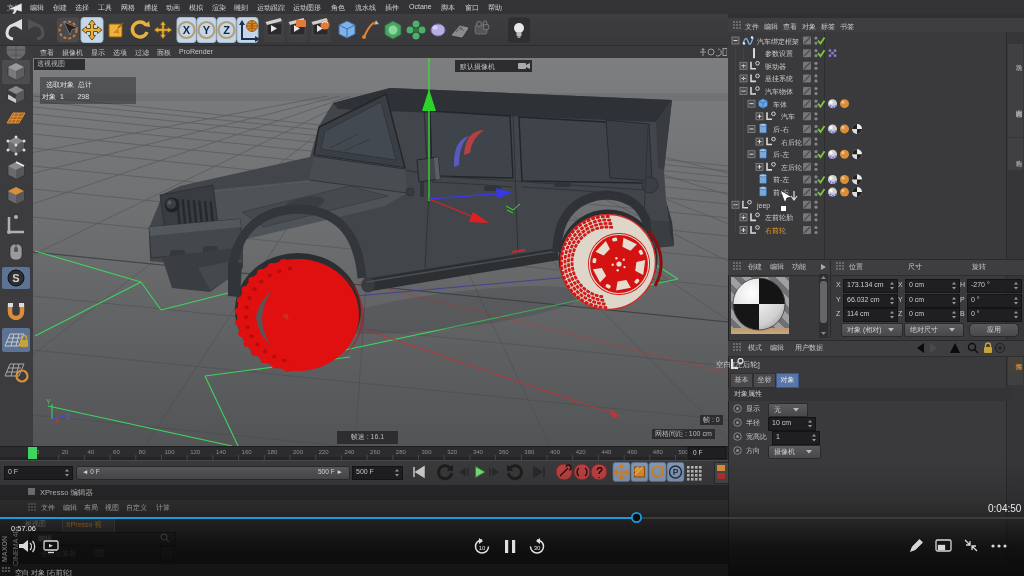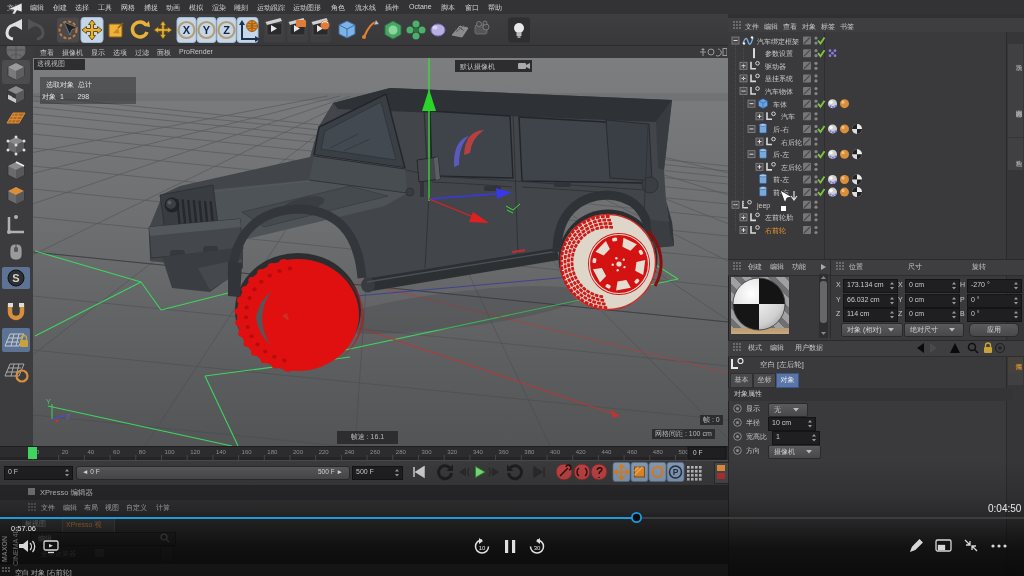--- a/index.html
+++ b/index.html
@@ -973,21 +973,21 @@
       <line x1="58.5" y1="7.5" x2="62" y2="11" stroke="#0f0f0f" stroke-width="1.5"></line>
       <rect x="68" y="5" width="8" height="6" rx="1" fill="#caa23a"></rect>
       <path d="M69.5,5 v-1.5 a2.5,2.5 0 0 1 5,0 V5" stroke="#caa23a" stroke-width="1.3" fill="none"></path>
       <circle cx="84" cy="6" r="4.5" fill="none" stroke="#222" stroke-width="1.2"></circle>
       <circle cx="84" cy="6" r="1.8" fill="#222"></circle>
     </svg>
 <svg class="abs" style="left:730px;top:358px" width="16" height="13">
       <path d="M2,1 v9 h6" stroke="#e8e8e8" stroke-width="2" fill="none"></path>
       <circle cx="10.5" cy="3" r="2.5" fill="none" stroke="#e8e8e8" stroke-width="1.2"></circle>
     </svg>
-<div class="abs t7" style="left:760px;top:360px;color:#c8c8c8;font-size:7.5px">空白 [左后轮]</div>
+<div class="abs t7" style="left:716px;top:360px;color:#c8c8c8;font-size:7.5px">空白 [左后轮]</div>
 <div class="abs" style="left:730px;top:373px;width:21px;height:12px;background:#4a4a4c;border:1px solid #303032;color:#c0c0c0;font-size:7px;text-align:center;padding-top:1px">基本</div>
 <div class="abs" style="left:753px;top:373px;width:21px;height:12px;background:#4a4a4c;border:1px solid #303032;color:#c0c0c0;font-size:7px;text-align:center;padding-top:1px">坐标</div>
 <div class="abs" style="left:776px;top:373px;width:21px;height:12px;background:#5a76a8;border:1px solid #3a5688;color:#e8e8e8;font-size:7px;text-align:center;padding-top:1px">对象</div>
 <div class="abs" style="left:728px;top:388px;width:279px;height:12px;background:#343436;color:#c8c8c8;font-size:7px;padding:1px 0 0 6px">对象属性</div>
 <svg class="abs" style="left:733px;top:404px" width="9" height="9">
       <circle cx="4.5" cy="4.5" r="3.8" fill="none" stroke="#8a8a8c" stroke-width="1"></circle>
       <circle cx="4.5" cy="4.5" r="1.5" fill="#8a8a8c"></circle>
     </svg>
 <div class="abs t7" style="left:746px;top:404px">显示</div>
 <div class="abs" style="left:768px;top:403px;width:33px;height:11px;background:linear-gradient(#5a5a5c,#48484a);border:1px solid #2a2a2c;border-radius:2px;color:#d0d0d0;font-size:7px;padding:1px 0 0 5px">无</div>

